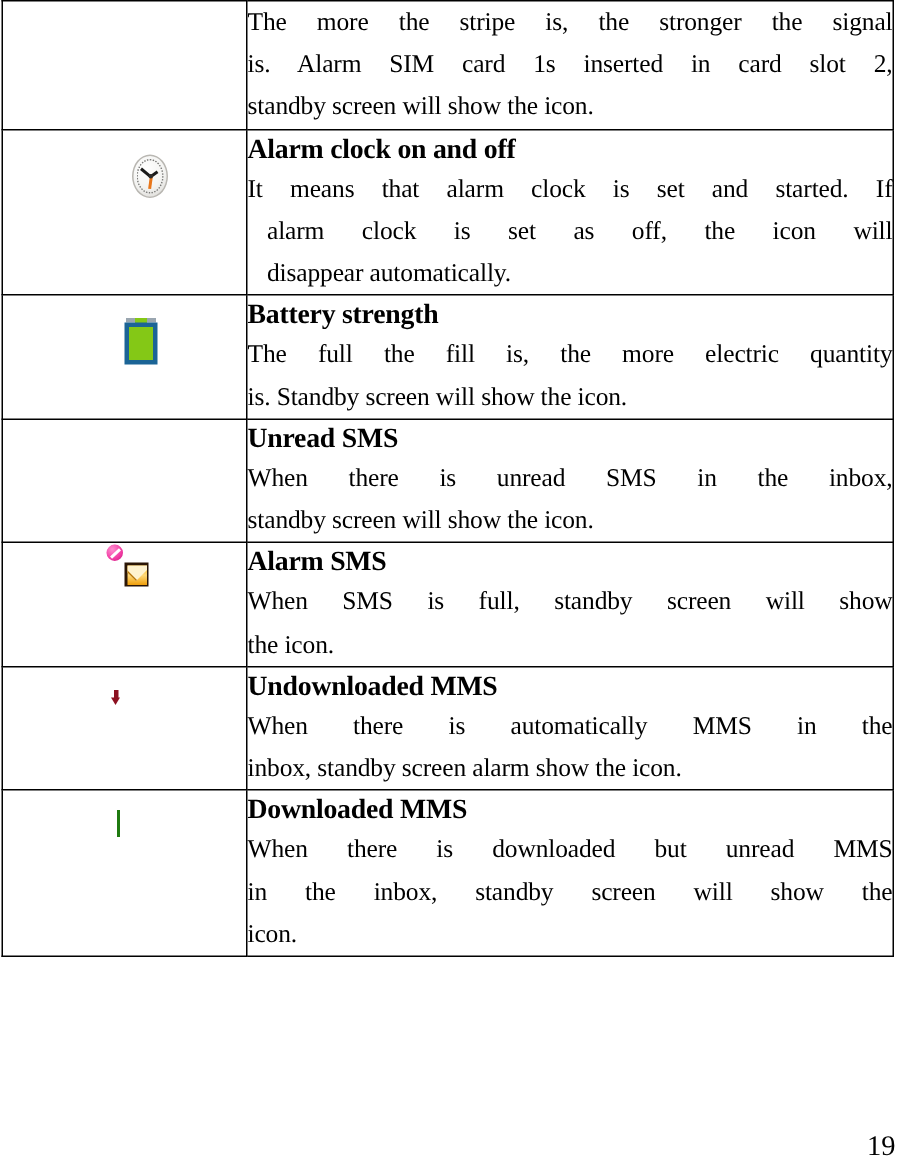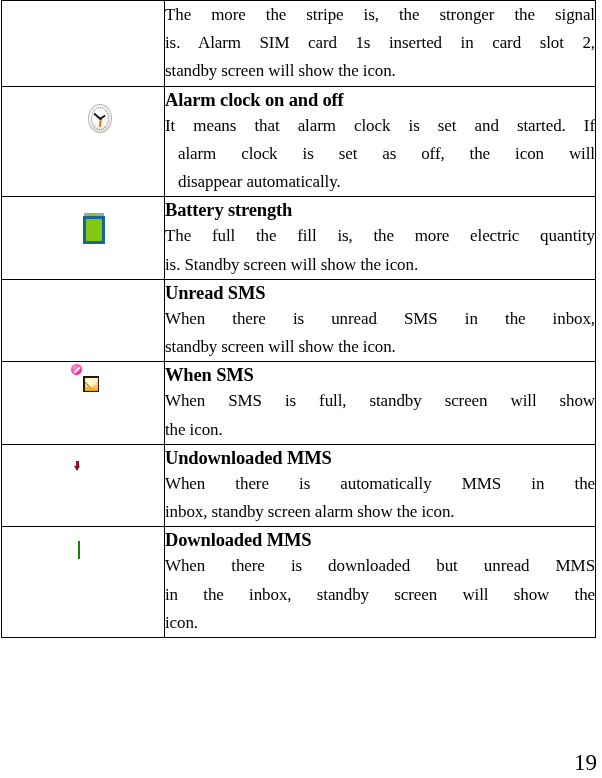--- a/index.html
+++ b/index.html
@@ -79,21 +79,21 @@
   }
   .body-text .ln.ind {
     padding-left: 13px;
   }
 
   
   .page-number {
     position: absolute;
     right: 5px;
     bottom: 2px;
-    font-size: 23px;
+    font-size: 19px;
     font-family: "Liberation Serif", "DejaVu Serif", serif;
     text-align: right;
   }
 
   
 
   .icon-wrap {
     display: inline-block;
     line-height: 0;
   }
@@ -485,21 +485,21 @@
               <span class="base">
                 <span class="env2">
                   <span class="flap2"></span>
                 </span>
               </span>
               <span class="badge"></span>
             </span>
           </span>
         </td>
         <td class="desc-cell">
-          <div class="title">When SMS</div>
+          <div class="title">Alarm SMS</div>
           <div class="body-text">
             <span class="ln">When SMS is full, standby screen will show</span>
             <span class="ln last">the icon.</span>
           </div>
         </td>
       </tr>
 
       <tr>
         <td class="icon-cell">
           <span class="icon-wrap">

